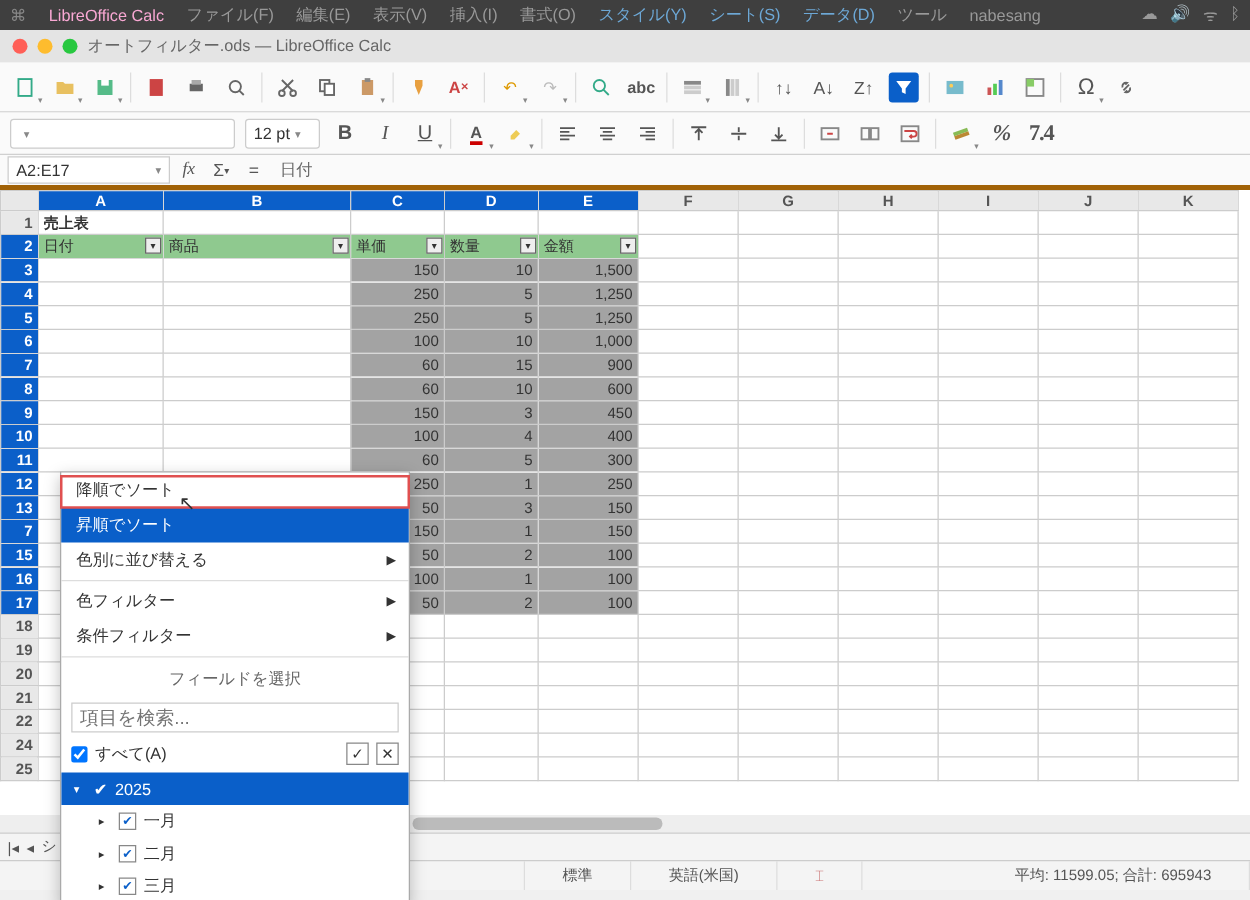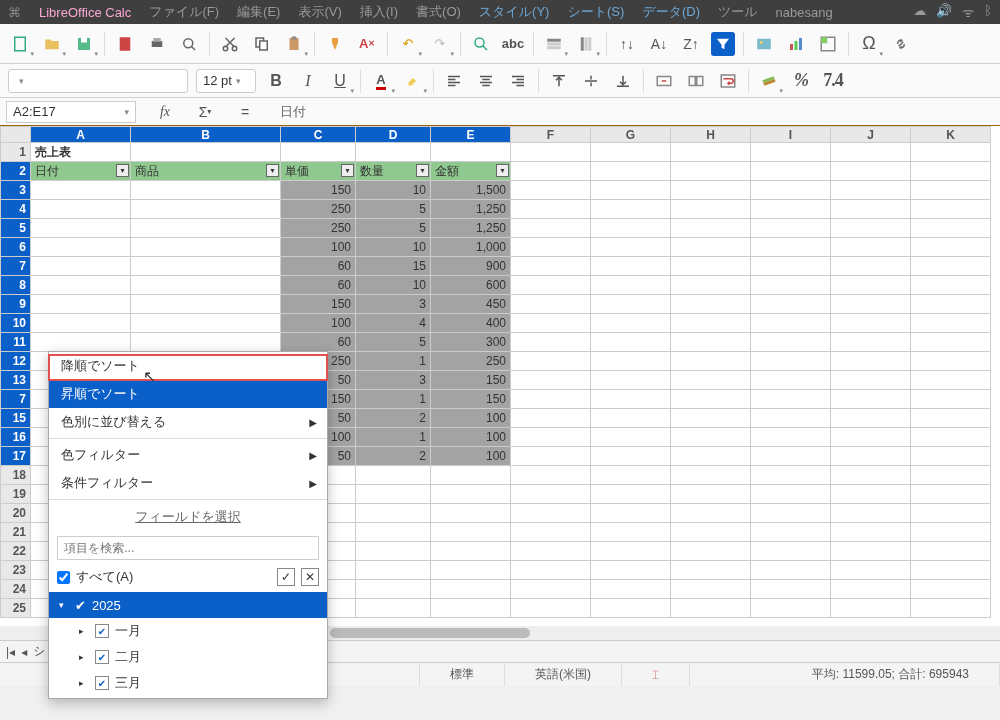--- a/index.html
+++ b/index.html
@@ -17,21 +17,21 @@
 .b.red{background:#ff5f57;} .b.yellow{background:#febc2e;} .b.green{background:#28c840;}
 .toolbar { height:40px; background:#fafafa; border-bottom:1px solid #d0d0d0; display:flex; align-items:center; padding:0 8px; gap:8px; overflow:hidden;}
 .tbtn { width:24px; height:24px; display:flex; align-items:center; justify-content:center; color:#555; cursor:pointer; position:relative; border-radius:3px;}
 .tbtn svg { width:18px; height:18px; }
 .tbtn .dd { position:absolute; right:-2px; bottom:-2px; font-size:7px; color:#888;}
 .sep { width:1px; height:24px; background:#ddd; }
 .tbtn.active { background:#0a5fc9; color:#fff; }
 .formatbar { height:34px; background:#fafafa; border-bottom:1px solid #d0d0d0; display:flex; align-items:center; padding:0 8px; gap:8px;}
 .combo { height:24px; border:1px solid #ccc; background:#fff; display:flex; align-items:center; padding:0 6px; border-radius:3px;}
 .combo .arrow{ font-size:9px; color:#888; margin-left:4px;}
-.formulabar { height:28px; background:#fafafa; border-bottom:1px solid #a16207; display:flex; align-items:center; padding:0 6px; gap:18px;}
+.formulabar { height:28px; background:#fafafa; border-bottom:4px solid #a16207; display:flex; align-items:center; padding:0 6px; gap:4px;}
 .namebox { width:130px; height:22px; border:1px solid #ccc; background:#fff; display:flex; align-items:center; padding:0 6px;}
 .fbtn{ width:22px; height:22px; display:flex; align-items:center; justify-content:center; color:#555; cursor:pointer; font-size:14px;}
 .fbox{ flex:1; height:22px; display:flex; align-items:center; padding:0 6px; color:#666; }
 .sheet { position:relative; background:#fff; height:500px; }
 table.grid{ border-collapse:collapse; table-layout:fixed;}
 table.grid td, table.grid th { border:1px solid #ccc; height:19px; font-size:12px; padding:0 4px; overflow:hidden; white-space:nowrap;}
 table.grid th { background:#e8e8e8; color:#555; font-weight:600; text-align:center; position:relative;}
 table.grid th.col { height:16px; }
 table.grid th.row { width:30px; text-align:right; padding-right:4px;}
 table.grid th.sel { background:#0b5fc9; color:#fff;}
@@ -44,23 +44,23 @@
 .tabbar { height:22px; background:#f4f4f4; border-top:1px solid #ccc; display:flex; align-items:center; padding:0 6px; gap:6px; font-size:12px; color:#555;}
 .statusbar{ height:24px; background:#f4f4f4; border-top:1px solid #ccc; display:flex; align-items:center; font-size:12px; color:#555;}
 .statusbar .seg{ padding:0 30px; border-right:1px solid #ddd; height:100%; display:flex; align-items:center;}
 .statusbar .grow{flex:1;}
 
 .popup { position:absolute; left:48px; top:225px; width:280px; background:#fff; border:1px solid #aaa; box-shadow:0 4px 12px rgba(0,0,0,0.25); font-size:13px; z-index:50;}
 .popup .pitem { height:28px; display:flex; align-items:center; padding:0 12px; position:relative; cursor:pointer;}
 .popup .pitem.hl { background:#0a5fc9; color:#fff;}
 .popup .pitem .sub { position:absolute; right:10px; font-size:10px; color:inherit;}
 .popup .divider{ height:1px; background:#ddd; margin:2px 0;}
-.popup .label { text-align:center; padding:6px 0; color:#666;text-decoration:underline;}
+.popup .label { text-align:center; padding:6px 0; color:#666;}
 .popup .searchrow{ padding:4px 8px;}
-.popup .searchrow input{ width:100%; height:24px; border:1px solid #ccc; padding:0 6px; font-size:12px; color:#aaa;}
+.popup .searchrow input{ width:100%; height:24px; border:1px solid #ccc; padding:0 6px; font-size:15px; color:#aaa;}
 .popup .allrow{ display:flex; align-items:center; padding:4px 8px; gap:6px;}
 .popup .allrow .right{ margin-left:auto; display:flex; gap:6px;}
 .popup .allrow .sq{ width:18px; height:18px; border:1px solid #888; display:flex; align-items:center; justify-content:center; font-size:12px; cursor:pointer;}
 .popup .tree{ padding:2px 0; max-height:130px; overflow:auto;}
 .popup .tree .trow{ display:flex; align-items:center; height:26px; padding:0 10px; gap:6px; cursor:pointer;}
 .popup .tree .trow.year{ background:#0a5fc9; color:#fff;}
 .popup .tree .trow .exp{ width:10px; font-size:9px;}
 .popup .tree .trow .chk{ width:14px; height:14px; border:1px solid #888; background:#fff; display:flex; align-items:center; justify-content:center; font-size:10px; color:#0a5fc9;}
 .popup .tree .trow.year .chk{ border:none; background:transparent; color:#fff; font-size:13px; width:auto;}
 .cursor-ptr{ position:absolute; left:143px; top:241px; z-index:60; font-size:16px; pointer-events:none;}
@@ -87,20 +87,28 @@
   <div class="tray">
     <span>☁</span>
     <span>🔊</span>
     <span>ᯤ</span>
     <span>ᛒ</span>
   </div>
 </div>
 
 <div class="window">
 
+  <div class="titlebar">
+    <div class="traffic">
+      <div class="b red"></div>
+      <div class="b yellow"></div>
+      <div class="b green"></div>
+    </div>
+    <span>オートフィルター.ods — LibreOffice Calc</span>
+  </div>
 
   <div class="toolbar">
     <div class="tbtn">
         <svg viewBox="0 0 24 24">
           <rect x="5" y="3" width="14" height="18" fill="none" stroke="#3a8" stroke-width="2"></rect>
         </svg>
         <span class="dd">▾</span>
       </div>
     <div class="tbtn">
         <svg viewBox="0 0 24 24">
@@ -632,34 +640,20 @@
             <td class=""></td>
             <td class=""></td>
             <td class=""></td>
             <td class=""></td>
             <td class=""></td>
             <td class=""></td>
             <td class=""></td>
           </tr>
           <tr>
             <th class="row ">22</th>
-            <td class=""></td>
-            <td class=""></td>
-            <td class=""></td>
-            <td class=""></td>
-            <td class=""></td>
-            <td class=""></td>
-            <td class=""></td>
-            <td class=""></td>
-            <td class=""></td>
-            <td class=""></td>
-            <td class=""></td>
-          </tr>
-          <tr>
-            <th class="row ">23</th>
             <td class=""></td>
             <td class=""></td>
             <td class=""></td>
             <td class=""></td>
             <td class=""></td>
             <td class=""></td>
             <td class=""></td>
             <td class=""></td>
             <td class=""></td>
             <td class=""></td>

